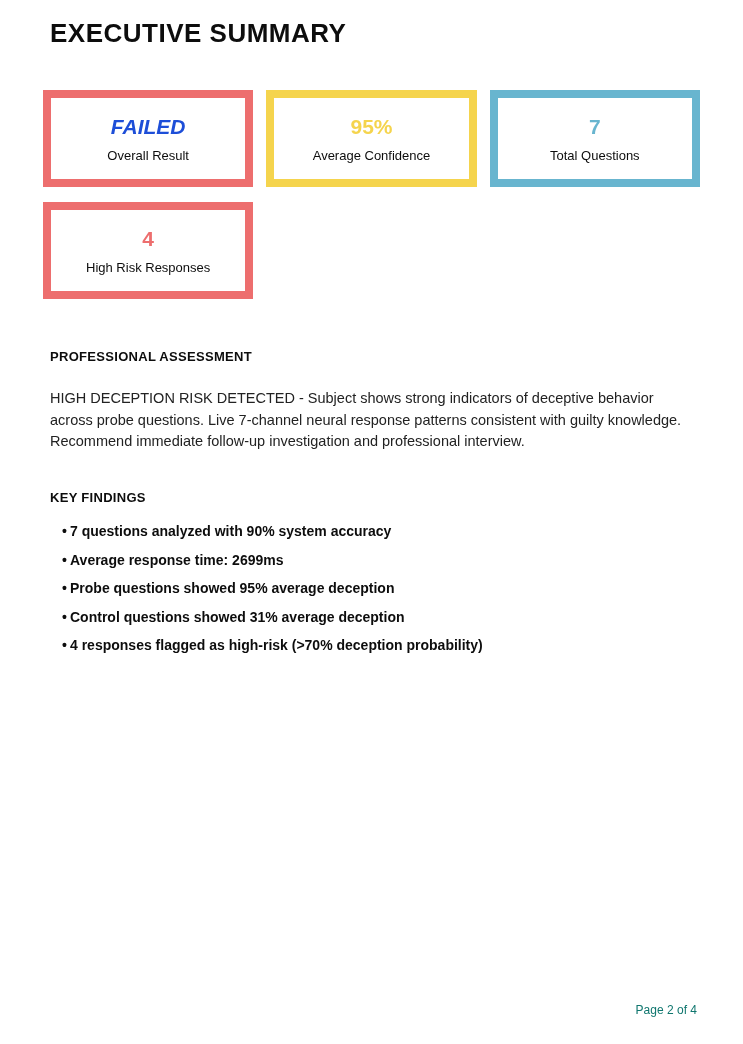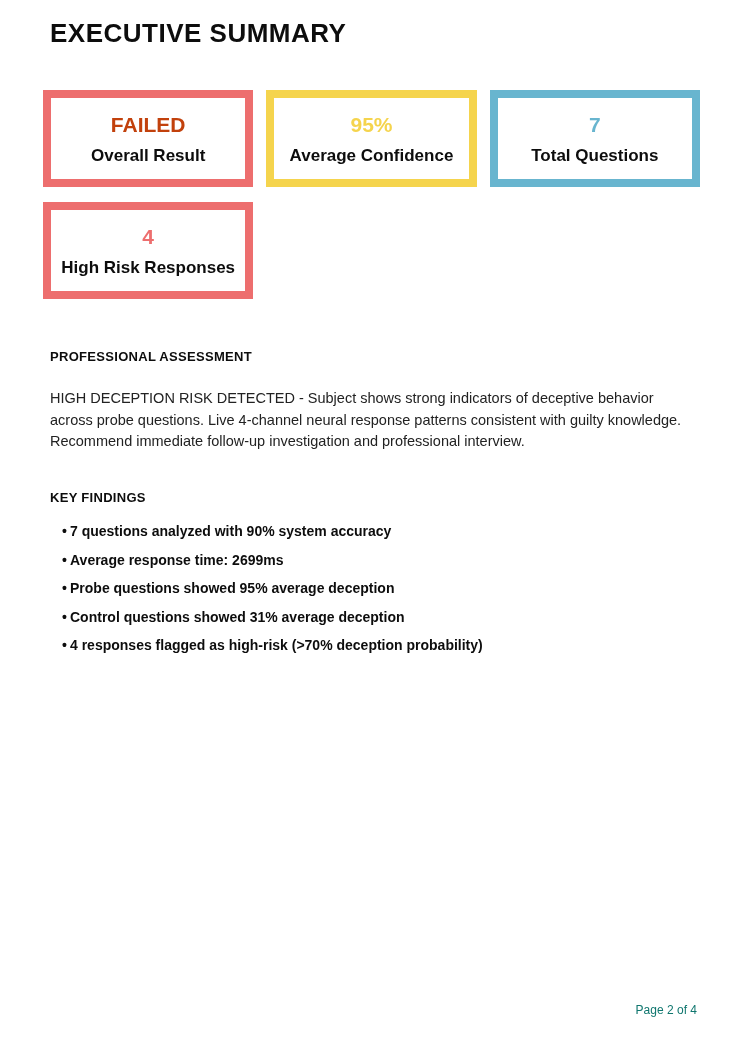--- a/index.html
+++ b/index.html
@@ -42,22 +42,22 @@
     justify-content: center;
     text-align: center;
   }
   .stat-value {
     font-size: 21px;
     font-weight: bold;
     line-height: 1;
     margin-bottom: 12px;
   }
   .stat-label {
-    font-size: 17px;
-    font-weight: bold;
+    font-size: 13px;
+    font-weight: normal;
     color: #0d0d0d;
     line-height: 1;
   }
   .section-heading {
     position: absolute;
     left: 50px;
     font-size: 13px;
     font-weight: bold;
     letter-spacing: 0.3px;
     color: #0d0d0d;
@@ -101,39 +101,39 @@
 </style>
 </head>
 <body>
 
 <div class="page">
 
   <h1 class="doc-title">EXECUTIVE SUMMARY</h1>
 
   <div class="cards-grid">
     <div class="stat-card" style="border-color: rgb(237, 110, 110);">
-      <div class="stat-value" style="color: #c2410c;">FAILED</div>
+      <div class="stat-value" style="color: #1d4ed8; font-style: italic;">FAILED</div>
       <div class="stat-label">Overall Result</div>
     </div>
     <div class="stat-card" style="border-color: rgb(245, 212, 77);">
       <div class="stat-value" style="color: rgb(245, 212, 77);">95%</div>
       <div class="stat-label">Average Confidence</div>
     </div>
     <div class="stat-card" style="border-color: rgb(104, 181, 207);">
       <div class="stat-value" style="color: rgb(104, 181, 207);">7</div>
       <div class="stat-label">Total Questions</div>
     </div>
     <div class="stat-card" style="border-color: rgb(237, 110, 110);">
       <div class="stat-value" style="color: rgb(237, 110, 110);">4</div>
       <div class="stat-label">High Risk Responses</div>
     </div>
   </div>
 
   <h2 class="section-heading heading-assessment">PROFESSIONAL ASSESSMENT</h2>
-  <p class="assessment-body">HIGH DECEPTION RISK DETECTED - Subject shows strong indicators of deceptive behavior across probe questions. Live 4-channel neural response patterns consistent with guilty knowledge. Recommend immediate follow-up investigation and professional interview.</p>
+  <p class="assessment-body">HIGH DECEPTION RISK DETECTED - Subject shows strong indicators of deceptive behavior across probe questions. Live 7-channel neural response patterns consistent with guilty knowledge. Recommend immediate follow-up investigation and professional interview.</p>
 
   <h2 class="section-heading heading-findings">KEY FINDINGS</h2>
   <ul class="findings-list">
     <li class="finding-item">
       <span class="finding-bullet">•</span><span>7 questions analyzed with 90% system accuracy</span>
     </li>
     <li class="finding-item">
       <span class="finding-bullet">•</span><span>Average response time: 2699ms</span>
     </li>
     <li class="finding-item">

